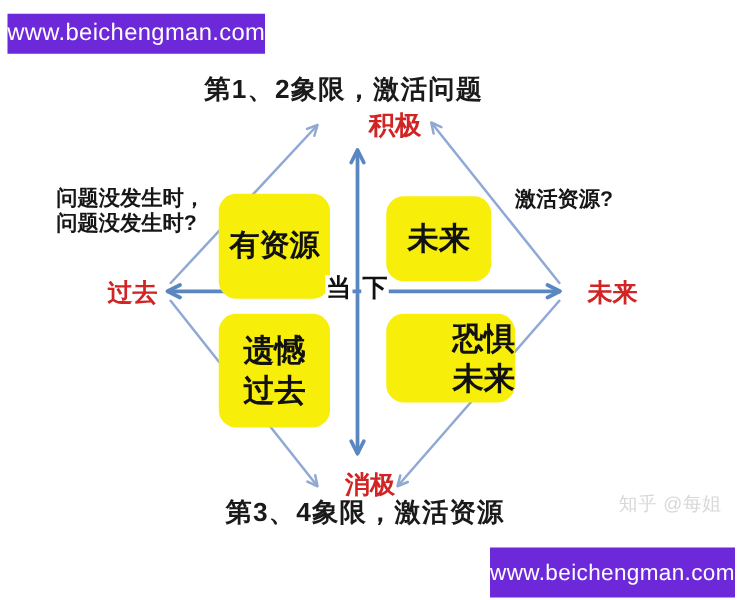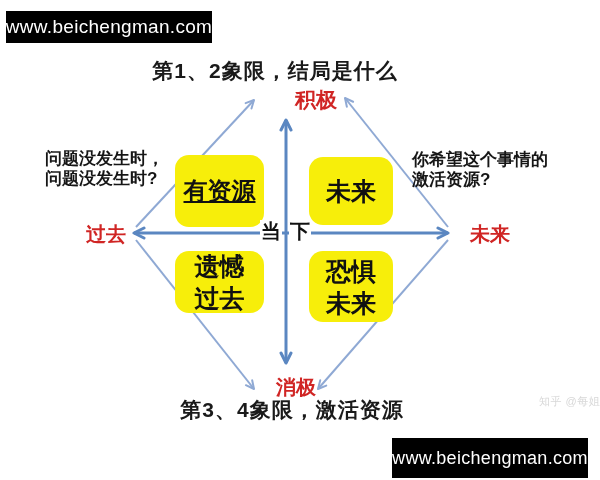--- a/index.html
+++ b/index.html
@@ -3,21 +3,21 @@
 <meta charset="utf-8">
 <style>
   html,body{margin:0;padding:0;background:#ffffff;}
   .stage{
     position:relative;width:600px;height:480px;overflow:hidden;background:#ffffff;
     font-family:"Liberation Sans","DejaVu Sans",sans-serif;color:#1a1a1a;
   }
   svg.axes{position:absolute;left:0;top:0;width:600px;height:480px;}
 
   .banner{
-    position:absolute;background:#000000;color:#ffffff;
+    position:absolute;background:#6d28d9;color:#ffffff;
     display:flex;align-items:center;justify-content:center;
     font-size:19px;letter-spacing:.3px;
   }
   .banner.top{left:6px;top:11px;width:206px;height:32px;}
   .banner.bottom{left:392px;top:438px;width:196px;height:40px;font-size:18px;}
 
   .caption{
     position:absolute;font-weight:700;font-size:21px;letter-spacing:1px;
     text-align:center;white-space:nowrap;color:#1a1a1a;
   }
@@ -45,28 +45,28 @@
   }
   .question.left{left:45px;top:149px;}
   .question.right{left:412px;top:150px;}
 
   .qbox{
     position:absolute;background:#f7ee0a;border-radius:14px;
     display:flex;flex-direction:column;align-items:center;justify-content:center;
     font-weight:700;color:#111;text-align:center;
   }
   .qbox .ln{display:block;white-space:nowrap;}
-  .qbox.b1{left:175px;top:155px;width:89px;height:72px;font-size:24px;line-height:32px;text-decoration:underline;}
+  .qbox.b1{left:175px;top:155px;width:89px;height:84px;font-size:24px;line-height:32px;}
   .qbox.b2{left:309px;top:157px;width:84px;height:68px;font-size:25px;line-height:31px;}
-  .qbox.b3{left:175px;top:251px;width:89px;height:62px;font-size:25px;line-height:32px;}
-  .qbox.b4{left:309px;top:251px;width:84px;height:71px;font-size:25px;line-height:32px;}
+  .qbox.b3{left:175px;top:251px;width:89px;height:91px;font-size:25px;line-height:32px;}
+  .qbox.b4{left:309px;top:251px;width:103px;height:71px;font-size:25px;line-height:32px;align-items:flex-end;}
 
   .zhihu{
-    position:absolute;left:495px;top:394px;font-size:11px;color:#d8d8d8;
-    white-space:nowrap;letter-spacing:.5px;margin-left:44px;
+    position:absolute;left:495px;top:394px;font-size:15px;color:#d8d8d8;
+    white-space:nowrap;letter-spacing:.5px;
   }
 </style>
 </head>
 <body>
 
 <div class="stage">
 
   <svg class="axes" viewBox="0 0 600 480">
     <defs>
       <marker id="mA" markerUnits="userSpaceOnUse" markerWidth="16" markerHeight="16" refX="12" refY="7" orient="auto-start-reverse">
@@ -99,34 +99,33 @@
   <div class="qbox b4">
     <span class="ln">恐惧</span>
     <span class="ln">未来</span>
   </div>
 
   <div class="now">
     <span>当</span>
     <span>下</span>
   </div>
 
-  <div class="caption top">第1、2象限，结局是什么</div>
+  <div class="caption top">第1、2象限，激活问题</div>
   <div class="caption bottom">第3、4象限，激活资源</div>
 
   <div class="pole up">积极</div>
   <div class="pole down">消极</div>
   <div class="pole left">过去</div>
   <div class="pole right">未来</div>
 
   <div class="question left">
     <div>问题没发生时，</div>
     <div>问题没发生时?</div>
   </div>
   <div class="question right">
-    <div>你希望这个事情的</div>
     <div>激活资源?</div>
   </div>
 
   <div class="banner top">
     <span>www.beichengman.com</span>
   </div>
   <div class="banner bottom">
     <span>www.beichengman.com</span>
   </div>
 

